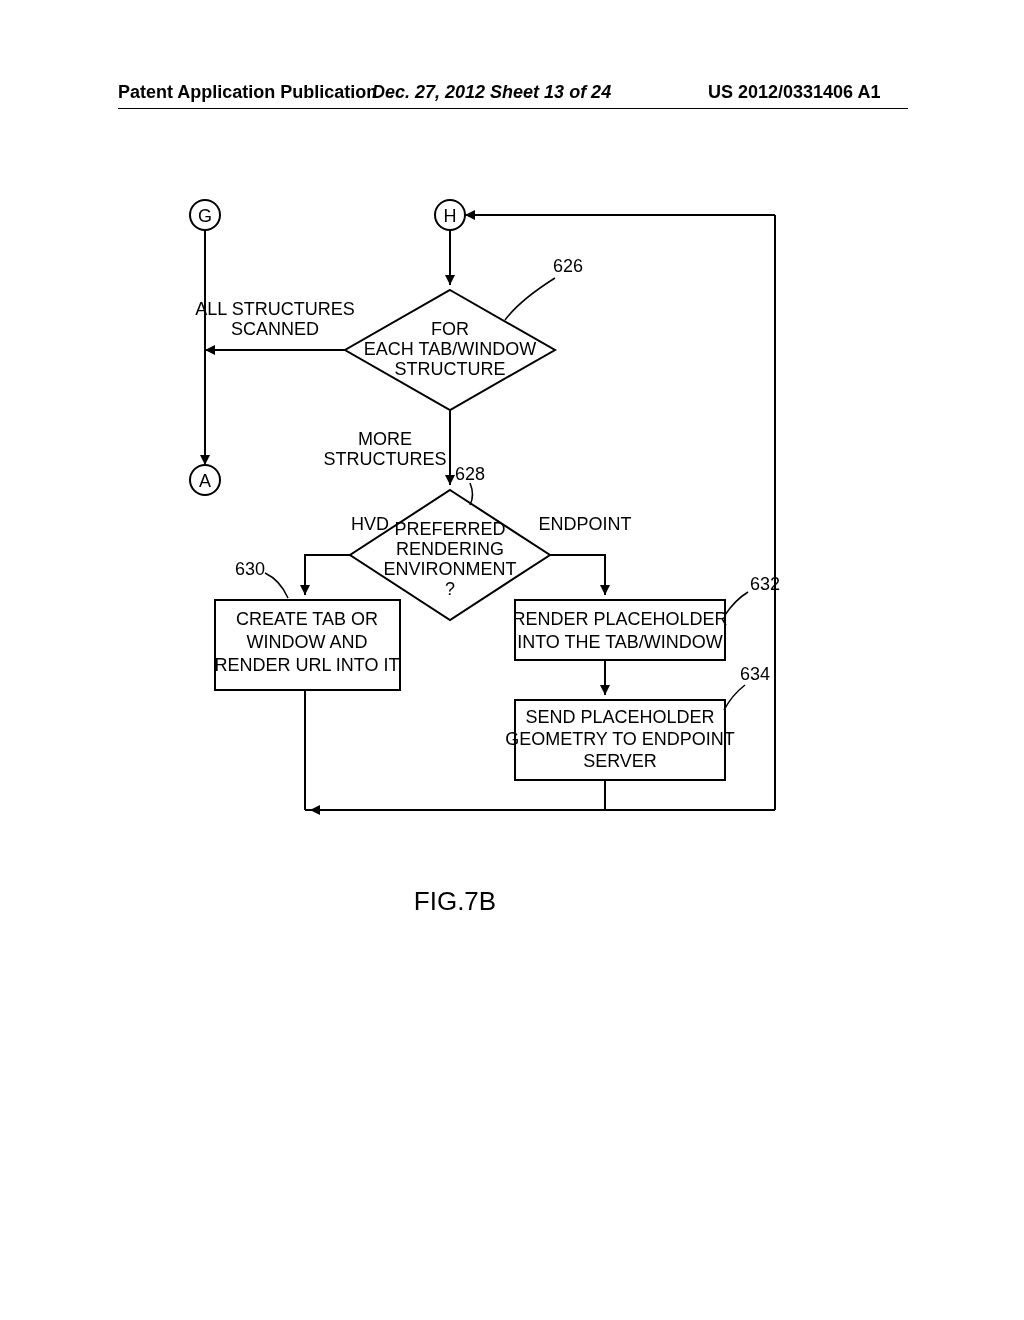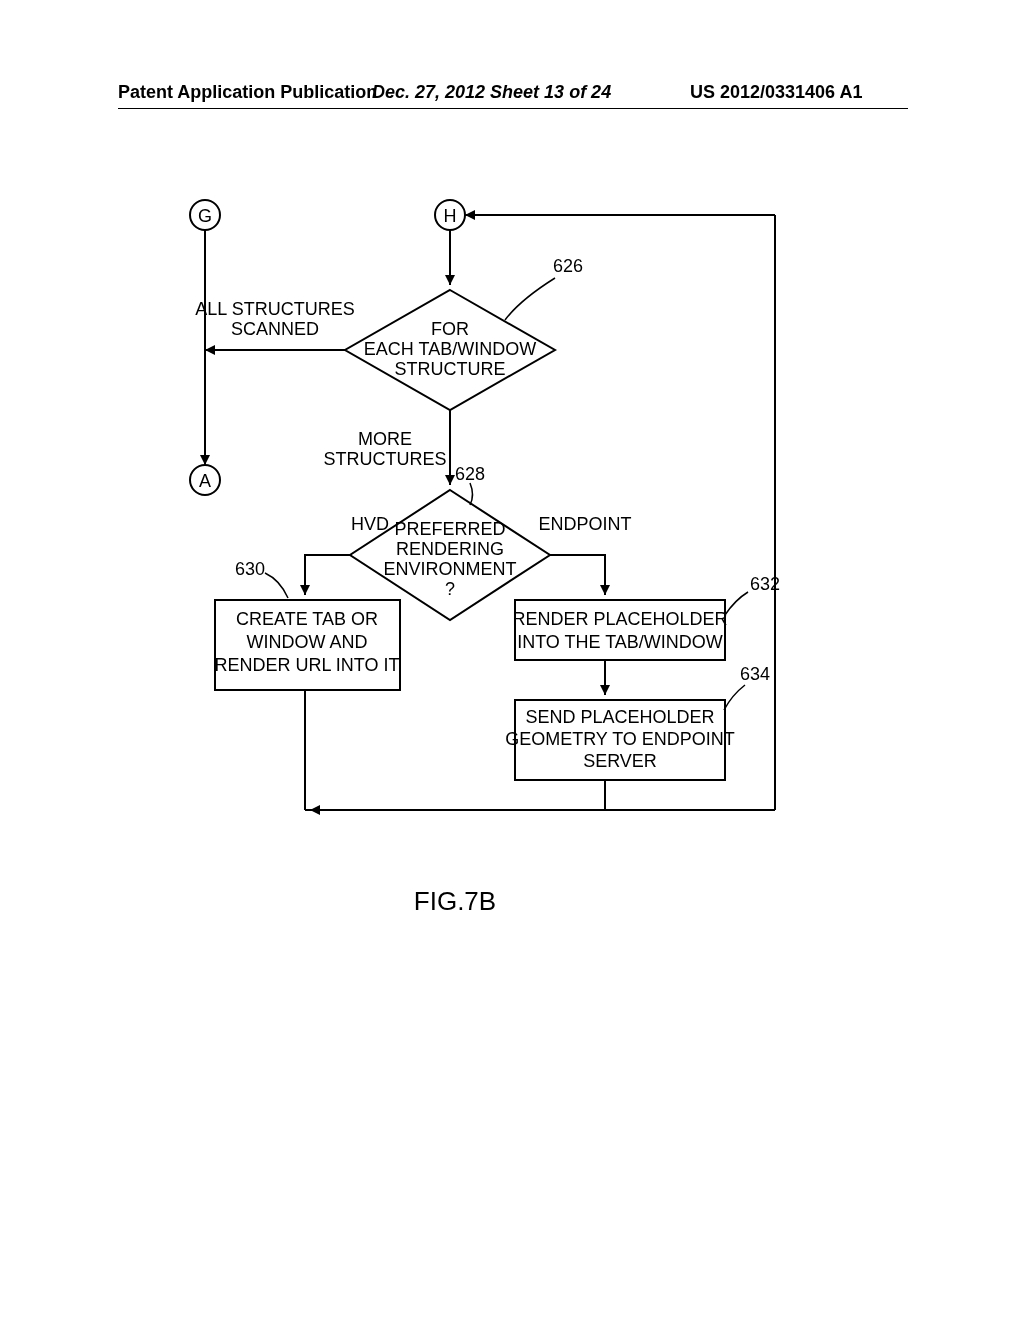--- a/index.html
+++ b/index.html
@@ -17,21 +17,21 @@
     height: 1320px;
   }
   .hdr {
     position: absolute;
     top: 82px;
     font-size: 18px;
     font-weight: bold;
   }
   .hdr-left  { left: 118px; }
   .hdr-mid   { left: 372px; font-style: italic; }
-  .hdr-right { left: 690px; }
+  .hdr-right { left: 708px; }
 
   .hdr-line {
     position: absolute;
     top: 108px;
     left: 118px;
     width: 790px;
     height: 1px;
     background: #000;
   }
 

